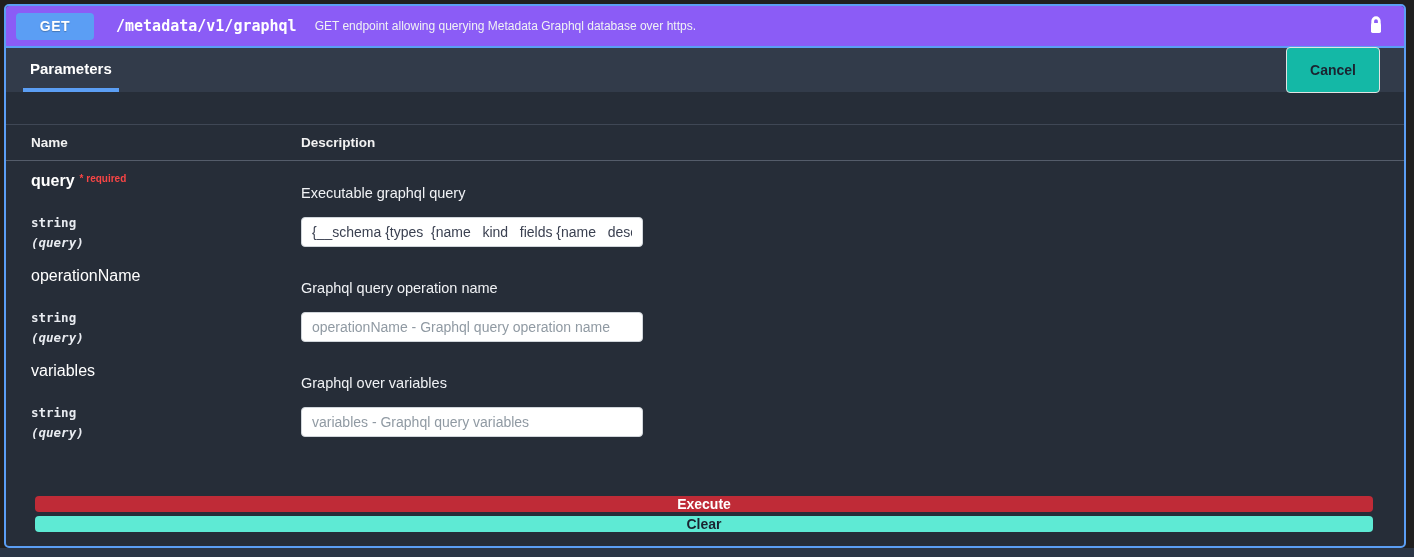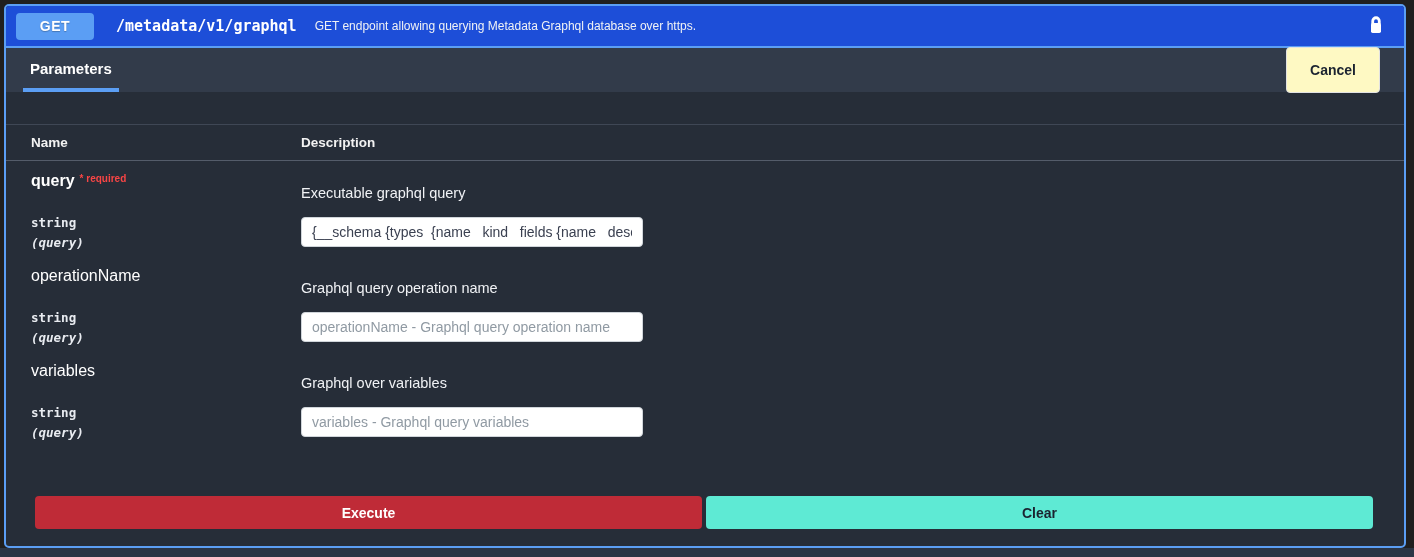--- a/index.html
+++ b/index.html
@@ -16,21 +16,21 @@
   .panel {
     position: absolute; left: 4px; top: 4px; width: 1402px; height: 544px;
     border: 2px solid #5b9ef4; border-radius: 5px;
     background: #262d38;
     overflow: hidden;
   }
   
   .summary {
     height: 42px; display: flex; align-items: center;
     padding: 0 14px 0 10px;
-    background: #1d4ed8;
+    background: #8b5cf6;
     border-bottom: 2px solid #5b9ef4;
     cursor: pointer;
   }
   .method-badge {
     width: 78px; height: 27px; border-radius: 4px;
     background: #5b9ef4; color: #ffffff;
     font-weight: bold; font-size: 14px; letter-spacing: 0.5px;
     display: flex; align-items: center; justify-content: center;
     text-shadow: 0 1px 1px rgba(0,0,0,.25);
   }
@@ -51,21 +51,21 @@
     padding-left: 17px; padding-right: 24px;
   }
   .params-tab {
     align-self: stretch; display: flex; align-items: center;
     padding: 0 7px;
     border-bottom: 4px solid #5b9ef4;
     color: #ffffff; font-weight: bold; font-size: 15px;
   }
   .cancel-btn {
     margin-left: auto;
-    background: #fef9c3; color: #1b2330;
+    background: #14b8a6; color: #1b2330;
     border: 1px solid #e2e2e2; border-radius: 4px;
     font-family: "Liberation Sans", sans-serif;
     font-weight: bold; font-size: 14px;
     padding: 14px 23px; cursor: pointer;
   }
   
   .table-area { padding-top: 32px; }
   .thead {
     display: flex; align-items: center; height: 37px;
     border-top: 1px solid #3f4755;
@@ -102,20 +102,21 @@
     padding: 0 10px; font-size: 14px;
     font-family: "Liberation Sans", sans-serif;
     outline: none;
   }
   .p-input::placeholder { color: #909aa3; }
   
   .actions-row {
     display: flex; gap: 4px;
     margin-top: 50px;
     padding: 0 31px 0 29px;
+    flex-direction: column;
   }
   .actions-row button {
     flex: 1 1 0; height: 33px;
     border: none; border-radius: 4px;
     font-family: "Liberation Sans", sans-serif;
     font-weight: bold; font-size: 14px;
     cursor: pointer;
   }
   .execute-btn { background: #bf2b37; color: #ffffff; }
   .clear-btn { background: #5eead4; color: #1b2330; border: 1px solid #e0e0e0; }

